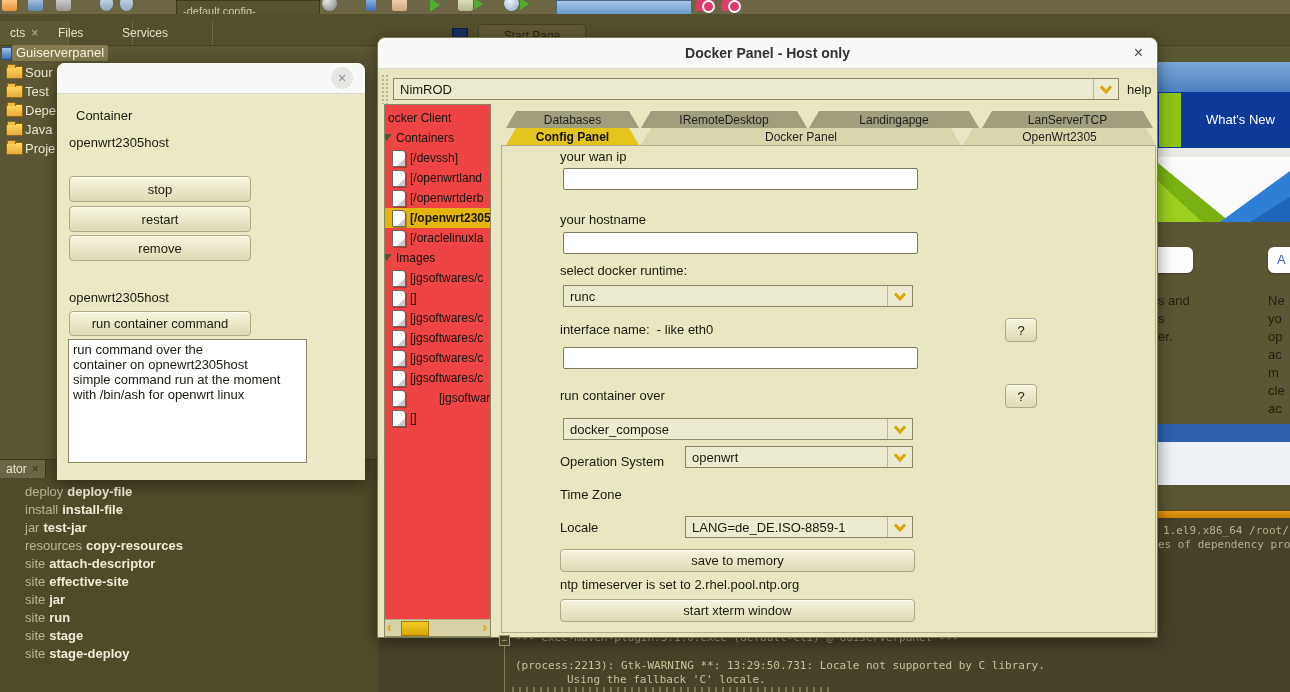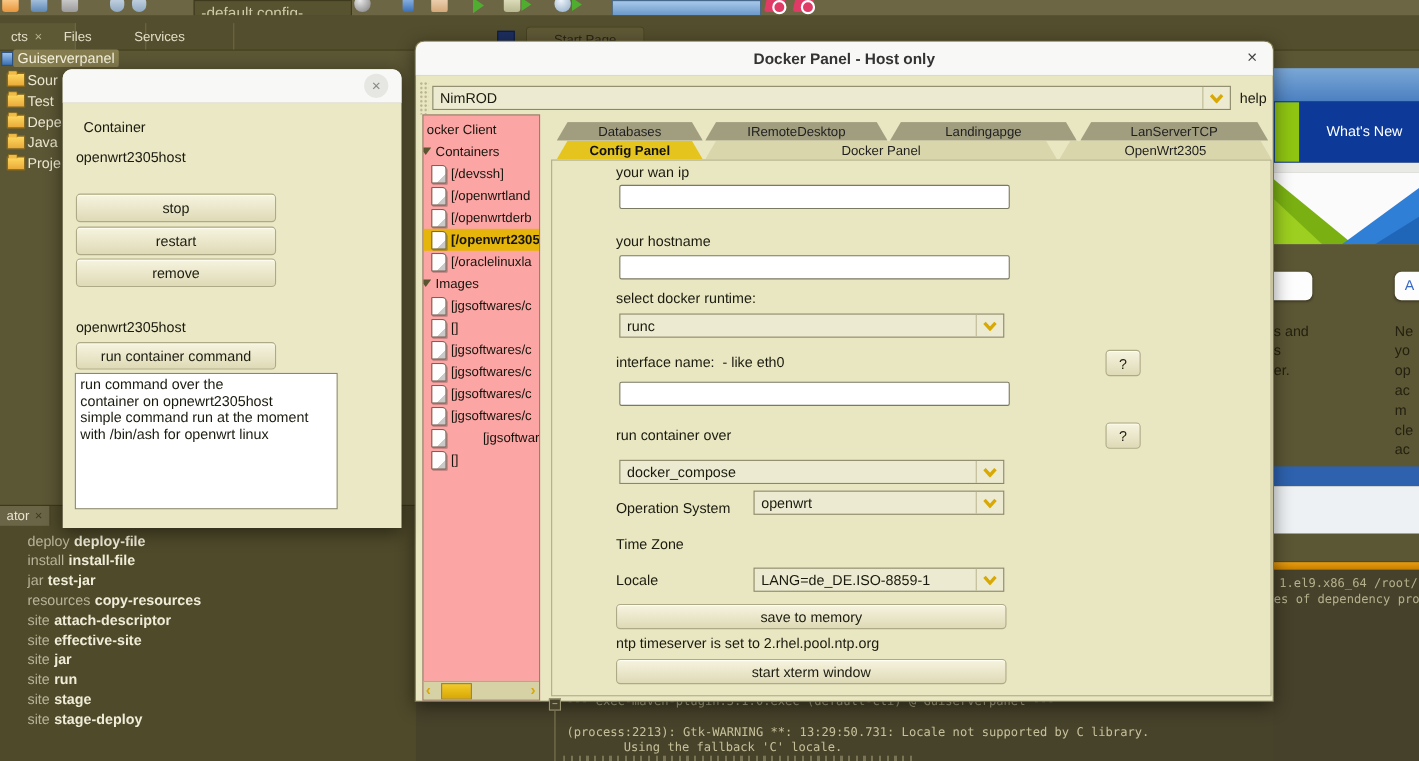--- a/index.html
+++ b/index.html
@@ -68,21 +68,21 @@
 
 <div id="screen">
 
   <div class="abs toolbar">
     <div class="tbicon" style="left:2px;background:linear-gradient(#ffd9a0,#e8953a);"></div>
     <div class="tbicon" style="left:28px;background:linear-gradient(#bcd2e8,#5c87b4);"></div>
     <div class="tbicon" style="left:56px;background:linear-gradient(#d8d8d8,#9a9a9a);"></div>
     <div class="tbicon" style="left:100px;width:13px;background:linear-gradient(#cfdcea,#8fa8c0);border-radius:7px;"></div>
     <div class="tbicon" style="left:120px;width:13px;background:linear-gradient(#cfdcea,#8fa8c0);border-radius:7px;"></div>
     <div class="abs" style="left:176px;top:0;width:136px;height:13px;background:#57522f;border:1px solid #3e3a1e;
-         color:#cdc9a8;font-size:14px;line-height:20px;padding-left:6px;overflow:hidden;">-default config-</div>
+         color:#cdc9a8;font-size:11px;line-height:20px;padding-left:6px;overflow:hidden;">-default config-</div>
     <div class="tbicon" style="left:322px;background:radial-gradient(circle at 35% 30%,#e8e8e8,#7a7a7a);border-radius:50%;"></div>
     <div class="tbicon" style="left:366px;width:10px;background:linear-gradient(#9ec4ee,#3a6fb4);"></div>
     <div class="tbicon" style="left:392px;background:linear-gradient(#f2dcc0,#d4a878);border-radius:2px;"></div>
     <div class="abs" style="left:430px;top:-2px;width:0;height:0;border-left:10px solid #4fae30;border-top:7px solid transparent;border-bottom:7px solid transparent;"></div>
     <div class="tbicon" style="left:458px;background:linear-gradient(#e8e8c8,#b8b890);"></div>
     <div class="abs" style="left:474px;top:-2px;width:0;height:0;border-left:9px solid #4fae30;border-top:6px solid transparent;border-bottom:6px solid transparent;"></div>
     <div class="tbicon" style="left:504px;background:radial-gradient(circle at 40% 30%,#eef4fa,#8aa8c4);border-radius:50%;"></div>
     <div class="abs" style="left:520px;top:-2px;width:0;height:0;border-left:9px solid #4fae30;border-top:6px solid transparent;border-bottom:6px solid transparent;"></div>
     <div class="abs" style="left:556px;top:0;width:134px;height:13px;background:linear-gradient(#a8c8ea,#6a98c8);border:1px solid #46688a;"></div>
     <div class="tbicon" style="left:696px;width:17px;background:#e03a66;transform:skewX(-12deg);"></div>
@@ -217,21 +217,21 @@
     <div class="combo abs" style="left:15px;top:40px;width:726px;height:22px;">
       <span>NimROD</span>
       <span class="arr">
         <svg class="chev" width="14" height="9" viewBox="0 0 14 9">
             <path d="M2 1.5 L7 7 L12 1.5" stroke="#d8a804" stroke-width="3" fill="none"></path>
           </svg>
       </span>
     </div>
     <div class="lbl" style="left:749px;top:44px;">help</div>
 
-    <div class="abs" style="left:6px;top:66px;width:107px;height:533px;background:#fca5a5;border:1px solid #8a8668;overflow:hidden;box-sizing:border-box;">
+    <div class="abs" style="left:6px;top:66px;width:107px;height:533px;background:#ef4444;border:1px solid #8a8668;overflow:hidden;box-sizing:border-box;">
       <div class="tree-row" style="top:3px;">
           <span class="tree-label" style="left:3px;">ocker Client</span>
         </div>
       <div class="tree-row" style="top:23px;">
           <span class="tri" style="left:-3px;"></span>
           <span class="tree-label" style="left:11px;">Containers</span>
         </div>
       <div class="tree-row" style="top:43px;">
           <span class="doc" style="left:7px;"></span>
           <span class="tree-label" style="left:25px;">[/devssh]</span>

